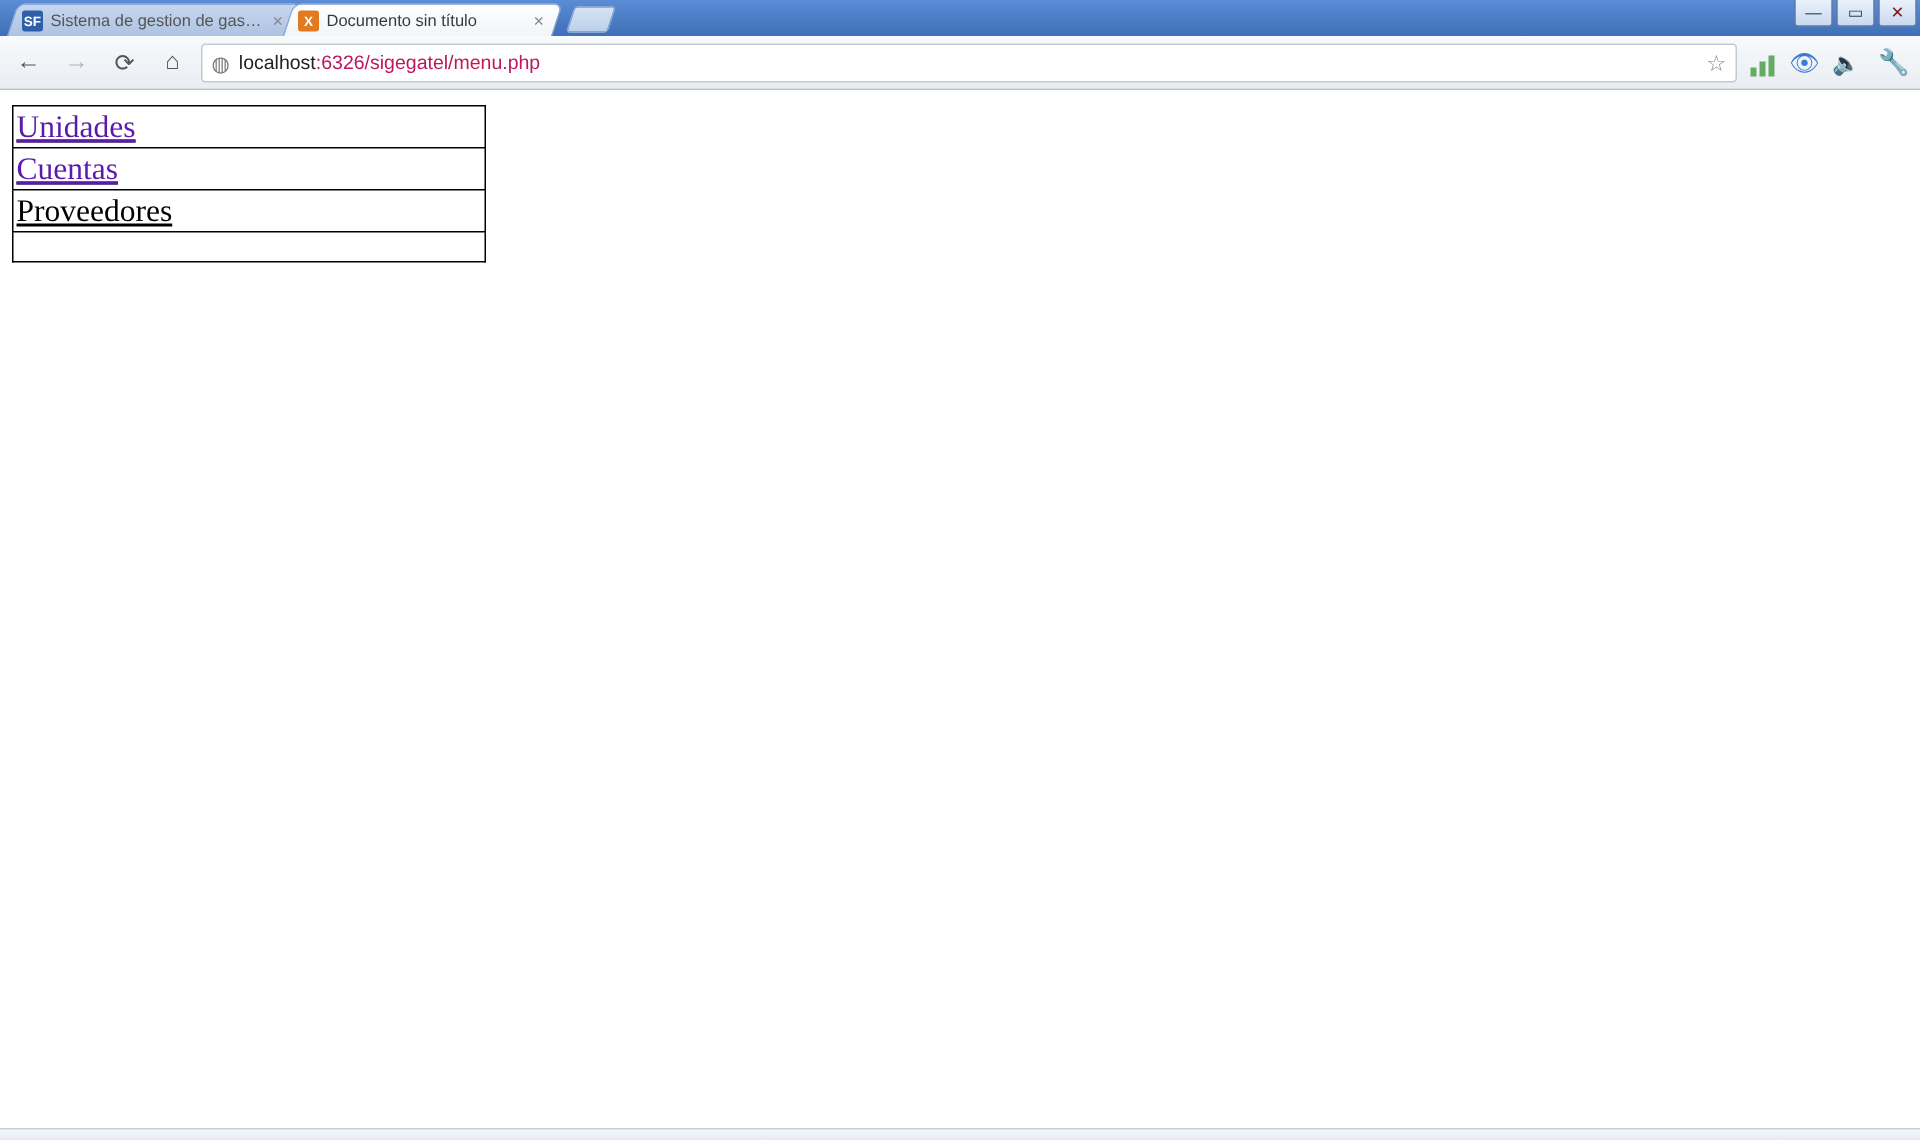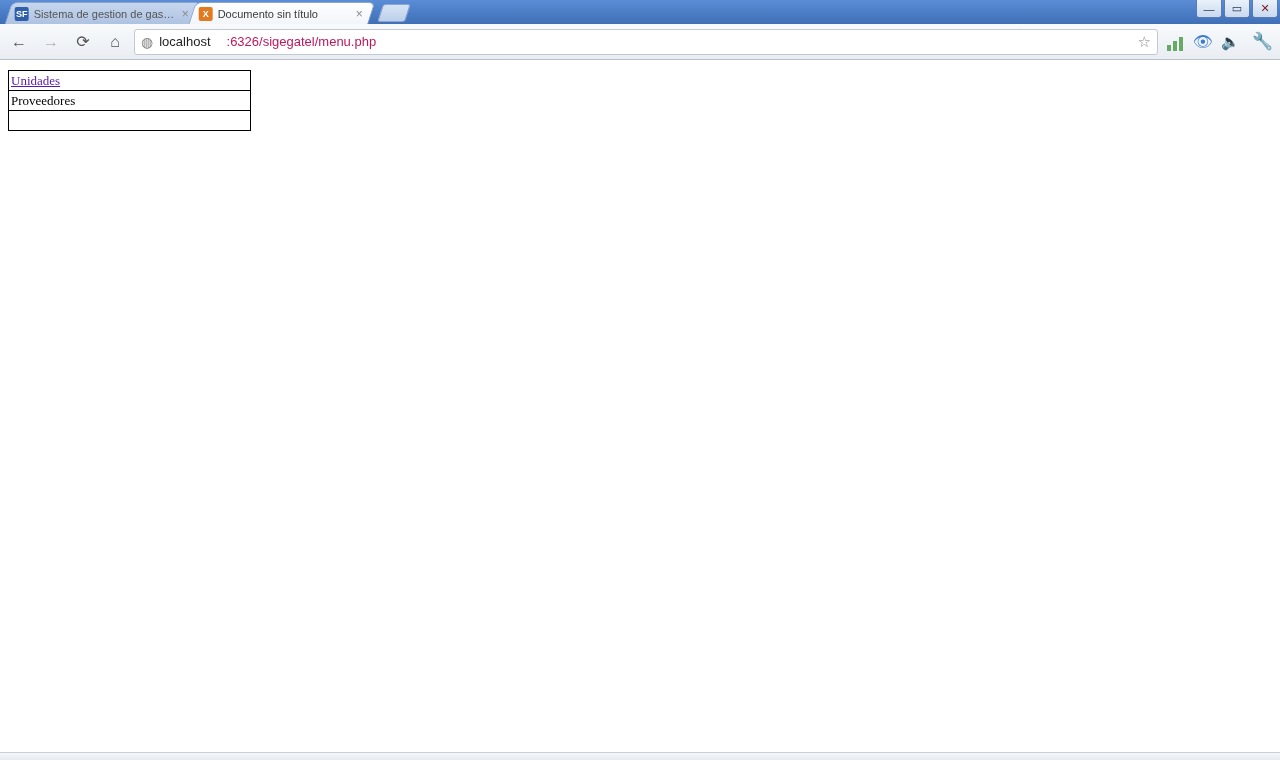--- a/index.html
+++ b/index.html
@@ -71,42 +71,43 @@
     .tb-btn {
       width: 26px; height: 26px; display:flex; align-items:center; justify-content:center;
       color:#555; cursor:pointer; border-radius:3px; font-size:16px;
     }
     .tb-btn.disabled { color:#b5b5b5; cursor:default; }
     .omnibox {
       flex:1; height:26px; background:#fff; border:1px solid #c3c9d1; border-radius:3px;
       display:flex; align-items:center; padding:0 6px; gap:6px; font-size:13px; color:#333;
     }
     .omnibox .globe { color:#777; font-size:14px; }
-    .omnibox .url { flex:1; display:flex; align-items:baseline; gap:16px; }
+    .omnibox .url { flex:1; display:flex; align-items:baseline; gap:0; }
     .url-host { color:#222; }
     .url-rest { color:#be185d; }
     .omnibox .star { color:#888; font-size:15px; cursor:pointer;}
     .ext-icons { display:flex; align-items:center; gap:10px; padding:0 6px 0 2px; }
     .ext { width:18px; height:18px; display:flex; align-items:center; justify-content:center; cursor:pointer; }
     .ext.bars span{ display:block; width:4px; background:#6a6; margin:0 1px;}
     .ext.bars { display:flex; align-items:flex-end; }
     .ext.eye { color:#3a7bd5; font-size:16px; }
     .ext.sound { color:#555; font-size:15px; }
     .wrench { width:22px; height:22px; color:#666; font-size:17px; cursor:pointer; display:flex;align-items:center;justify-content:center;}
 
     
     .viewport { flex:1; background:#fff; position:relative; overflow:auto; }
 
     
     .menu-table {
       border-collapse: collapse;
       margin: 10px 0 0 8px;
-      width: 243px;
+      width: 316px;
       font-family: "Times New Roman", Georgia, serif;
-      font-size: 13px;
+      font-size: 21px;
+      text-decoration: underline;
     }
     .menu-table td {
       border: 1px solid #000;
       padding: 1px 2px 1px 2px;
       height: 20px;
     }
     .menu-table a {
       color: #5a1aad; text-decoration: underline;
     }
     .menu-table .plain { color:#000; }
@@ -172,20 +173,23 @@
     <div class="wrench">🔧</div>
   </div>
 
   <div class="viewport">
     <table class="menu-table">
       <tbody>
           <tr>
             <td><a href="#">Unidades</a></td>
           </tr>
       <tr>
+            <td><a href="#">Cuentas</a></td>
+          </tr>
+      <tr>
             <td class="plain">Proveedores</td>
           </tr>
       <tr>
             <td class="plain"></td>
           </tr>
     </tbody>
       </table>
   </div>
 
   <div class="statusbar"></div>

